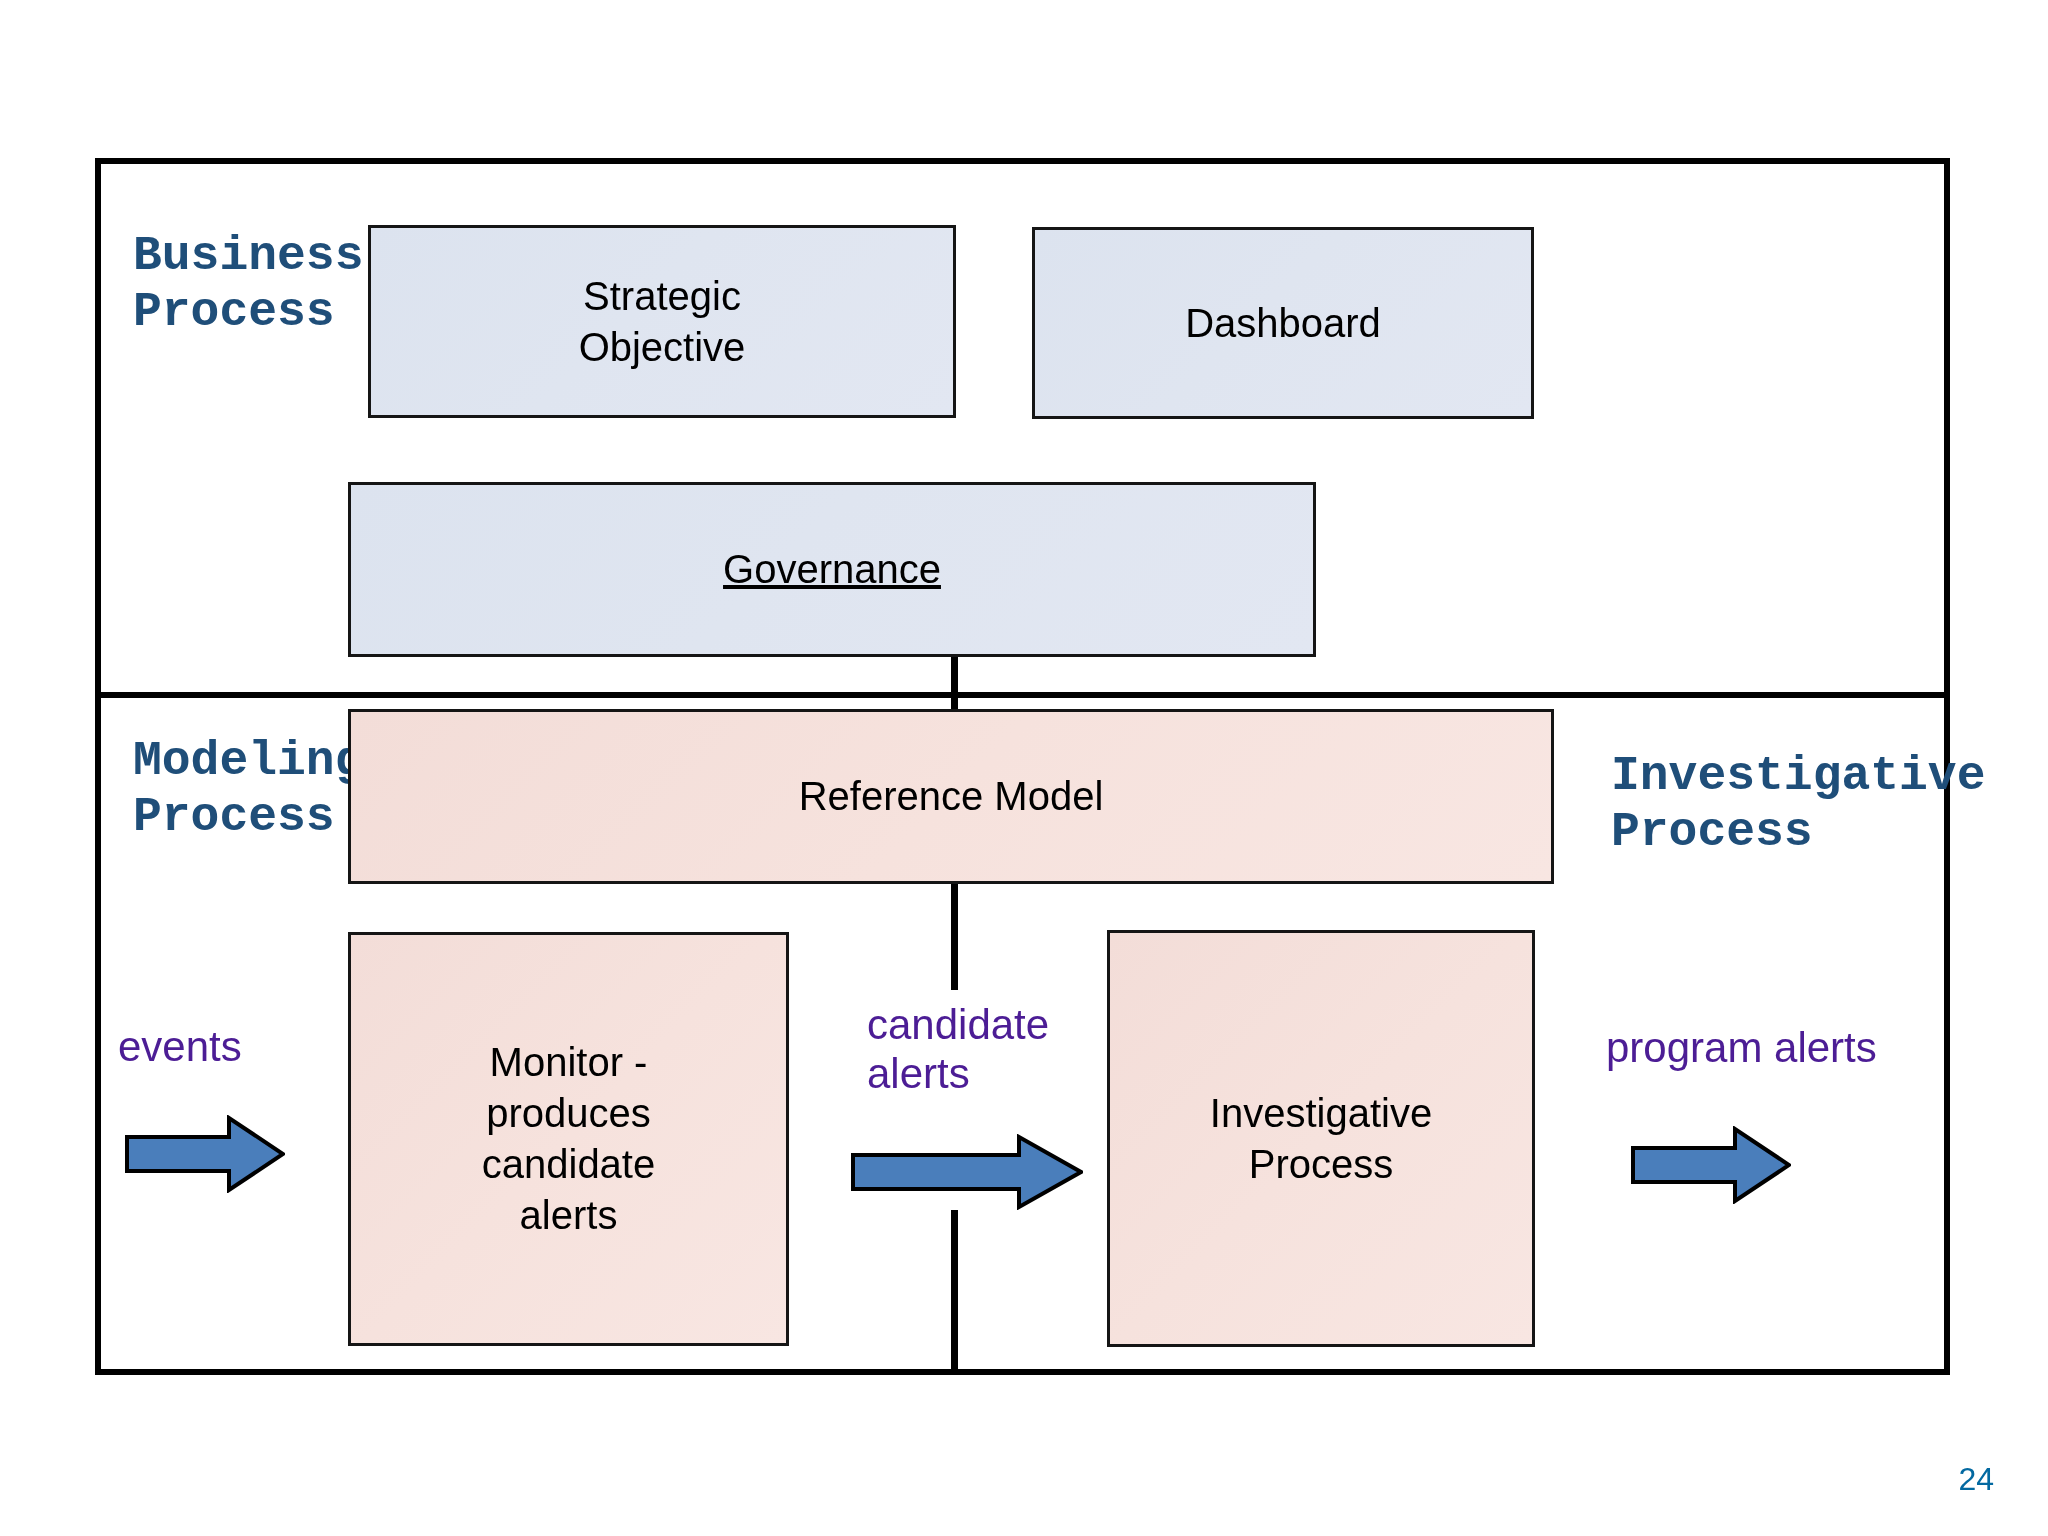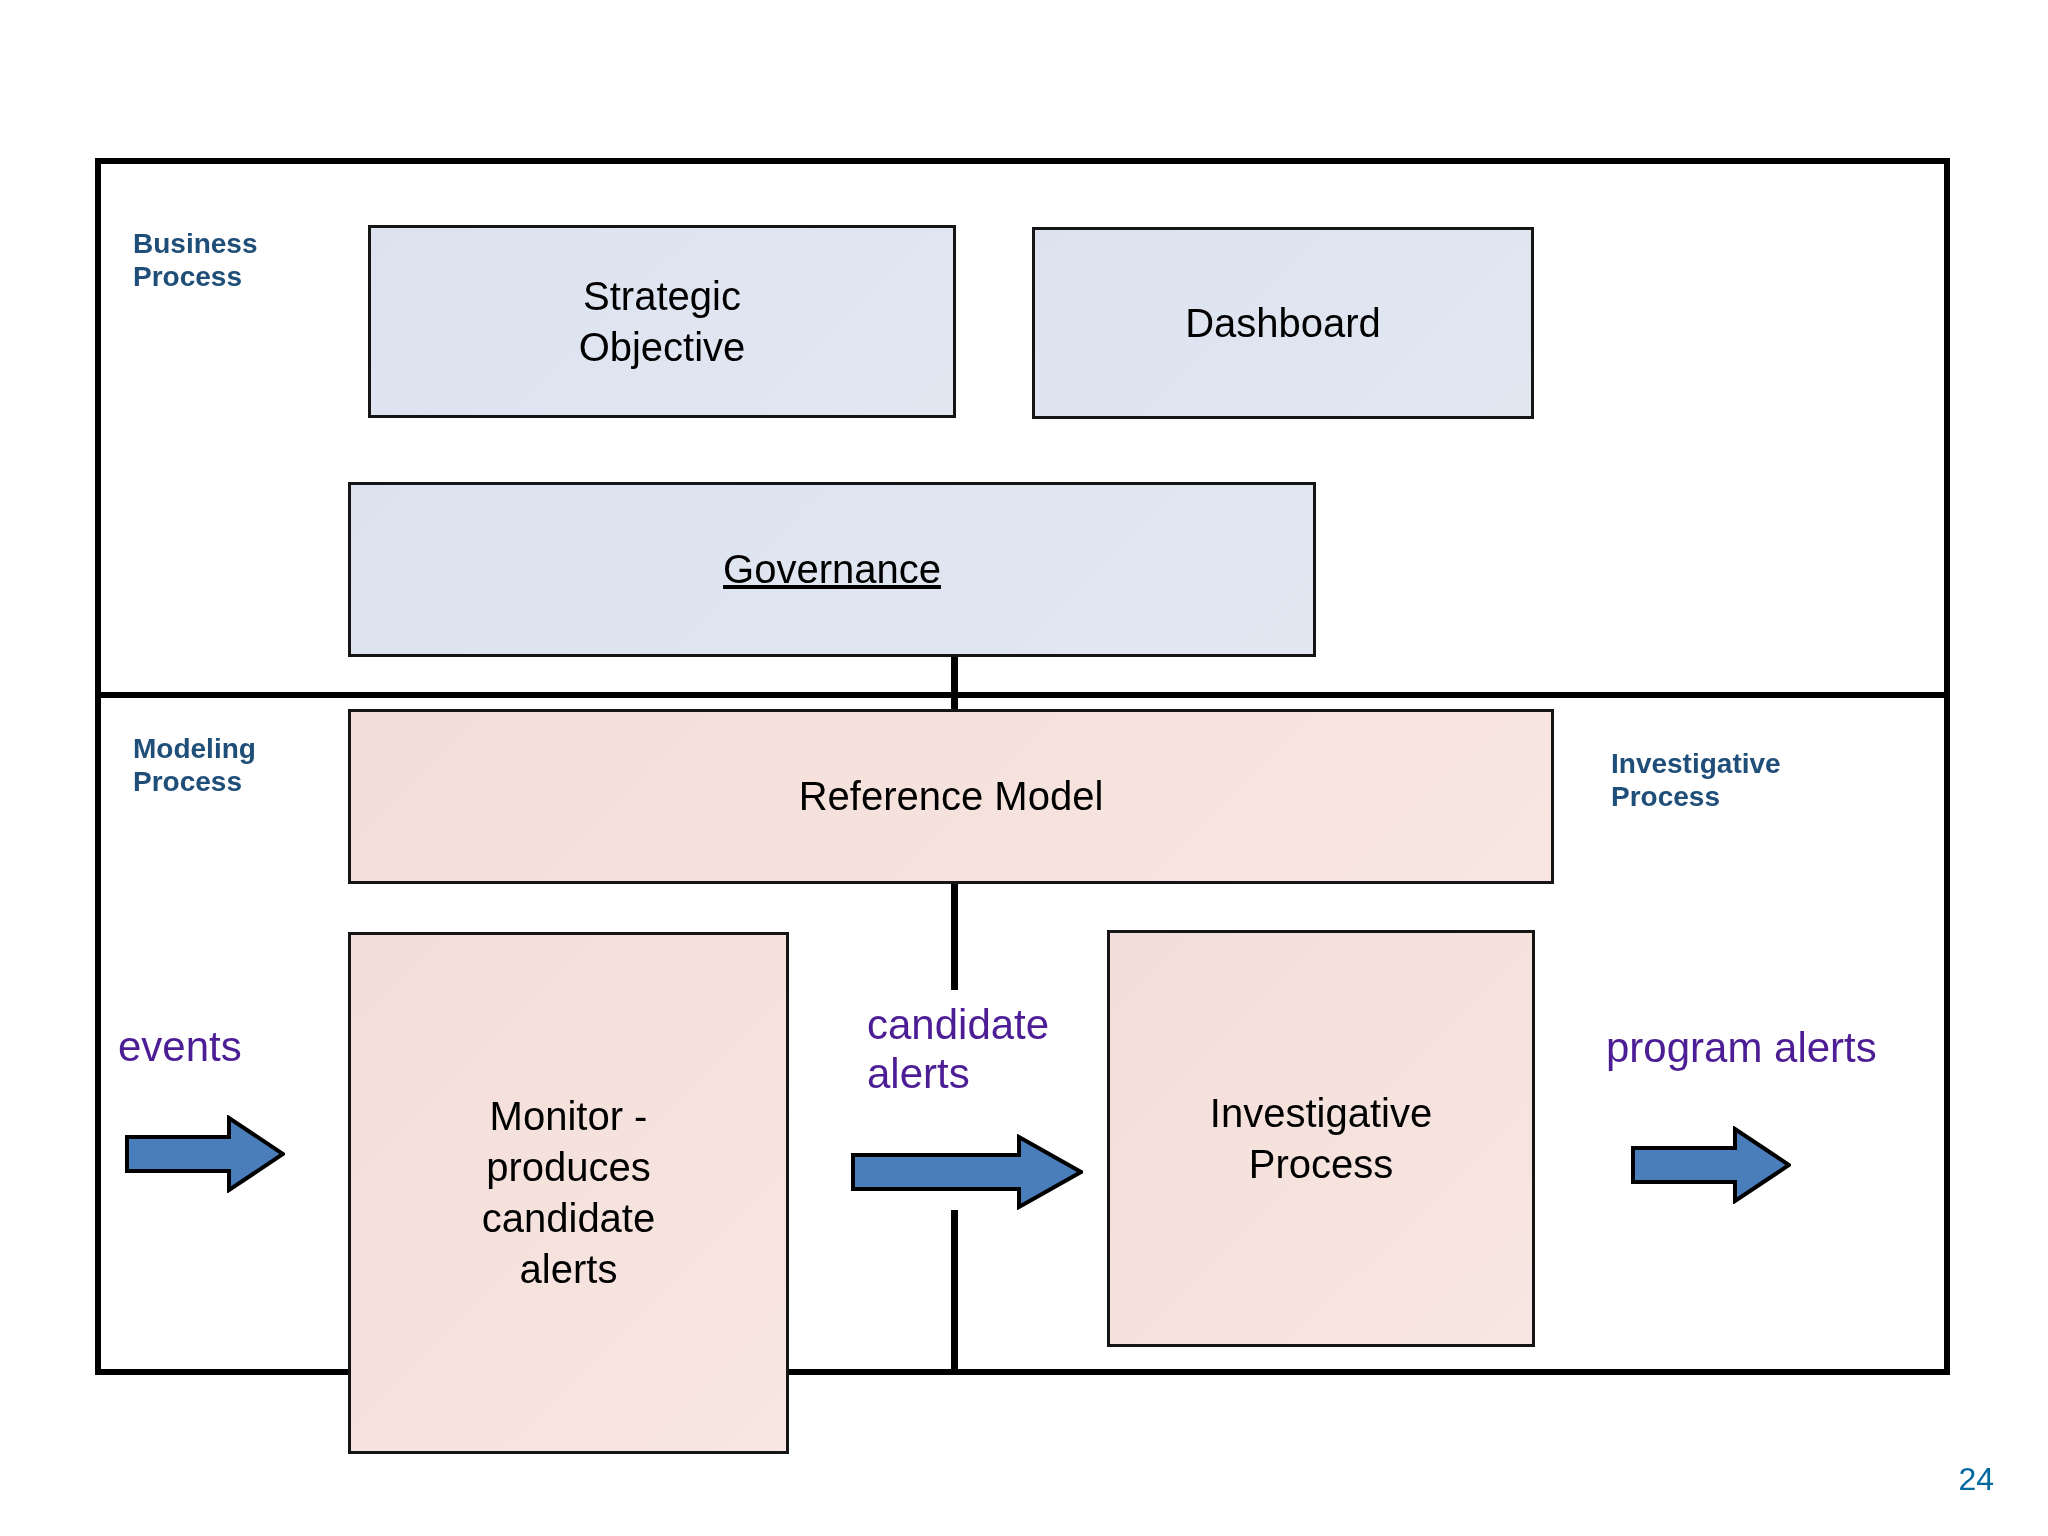--- a/index.html
+++ b/index.html
@@ -43,24 +43,25 @@
     width: 1855px;
     height: 6px;
     background: #000000;
   }
 
   
   .lane-label {
     position: absolute;
     color: #1F4E79;
     font-weight: bold;
-    font-size: 28px;
+    font-size: 48px;
     line-height: 1.17;
     letter-spacing: 0px;
     white-space: pre-line;
+    font-family: Liberation Mono, monospace;
   }
   #lane-business  { left: 133px; top: 228px; }
   #lane-modeling  { left: 133px; top: 733px; }
   #lane-investig  { left: 1611px; top: 748px; }
 
   
   .node {
     position: absolute;
     box-sizing: border-box;
     border: 3px solid #151515;
@@ -78,21 +79,21 @@
     background: linear-gradient(135deg, #dce3ef 0%, #dfe5f0 45%, #e2e7f2 100%);
   }
   .node.pink {
     background: linear-gradient(135deg, #f3ddd8 0%, #f6e2dd 50%, #f8e6e2 100%);
   }
 
   #node-strategic   { left: 368px;  top: 225px;  width: 588px;  height: 193px; }
   #node-dashboard   { left: 1032px; top: 227px;  width: 502px;  height: 192px; }
   #node-governance  { left: 348px;  top: 482px;  width: 968px; height: 175px; text-decoration: underline; }
   #node-reference   { left: 348px;  top: 709px;  width: 1206px; height: 175px; }
-  #node-monitor     { left: 348px;  top: 932px;  width: 441px;  height: 522px; }
+  #node-monitor     { left: 348px;  top: 932px;  width: 441px;  height: 414px; }
   #node-investproc  { left: 1107px; top: 930px;  width: 428px;  height: 417px; }
 
   
   .vline {
     position: absolute;
     width: 7px;
     background: #000000;
     left: 951px;
     z-index: 1;
   }

